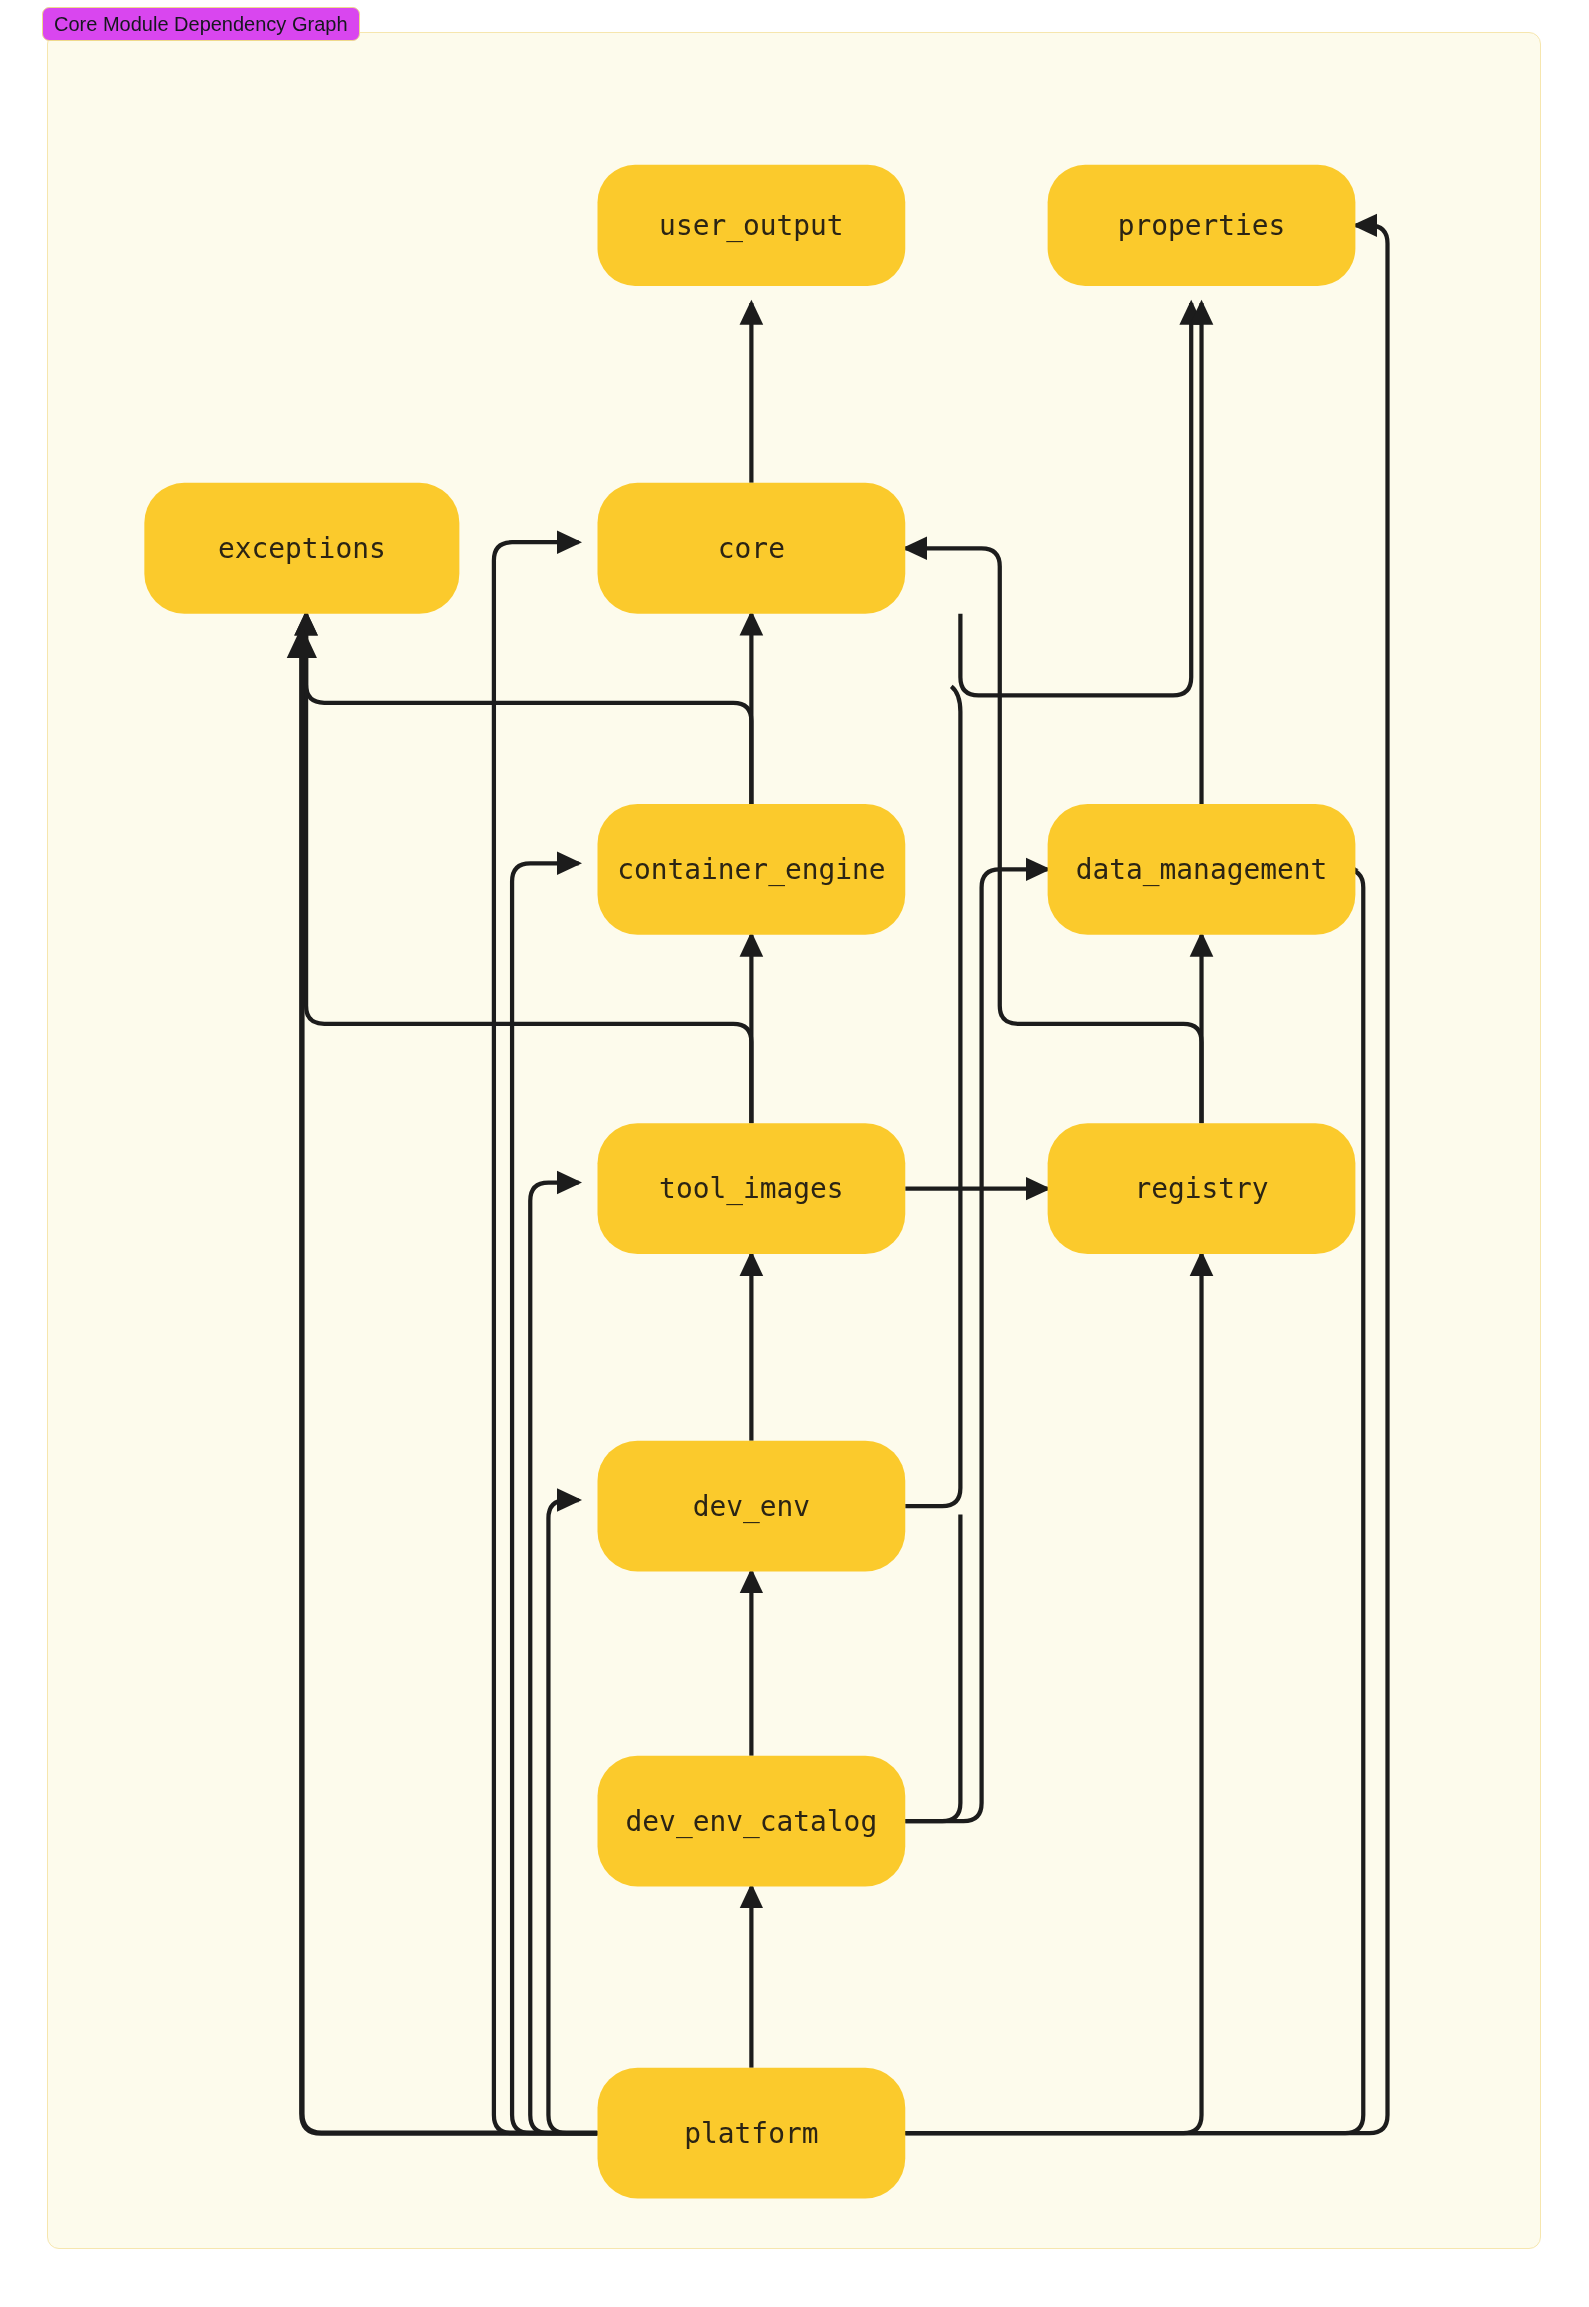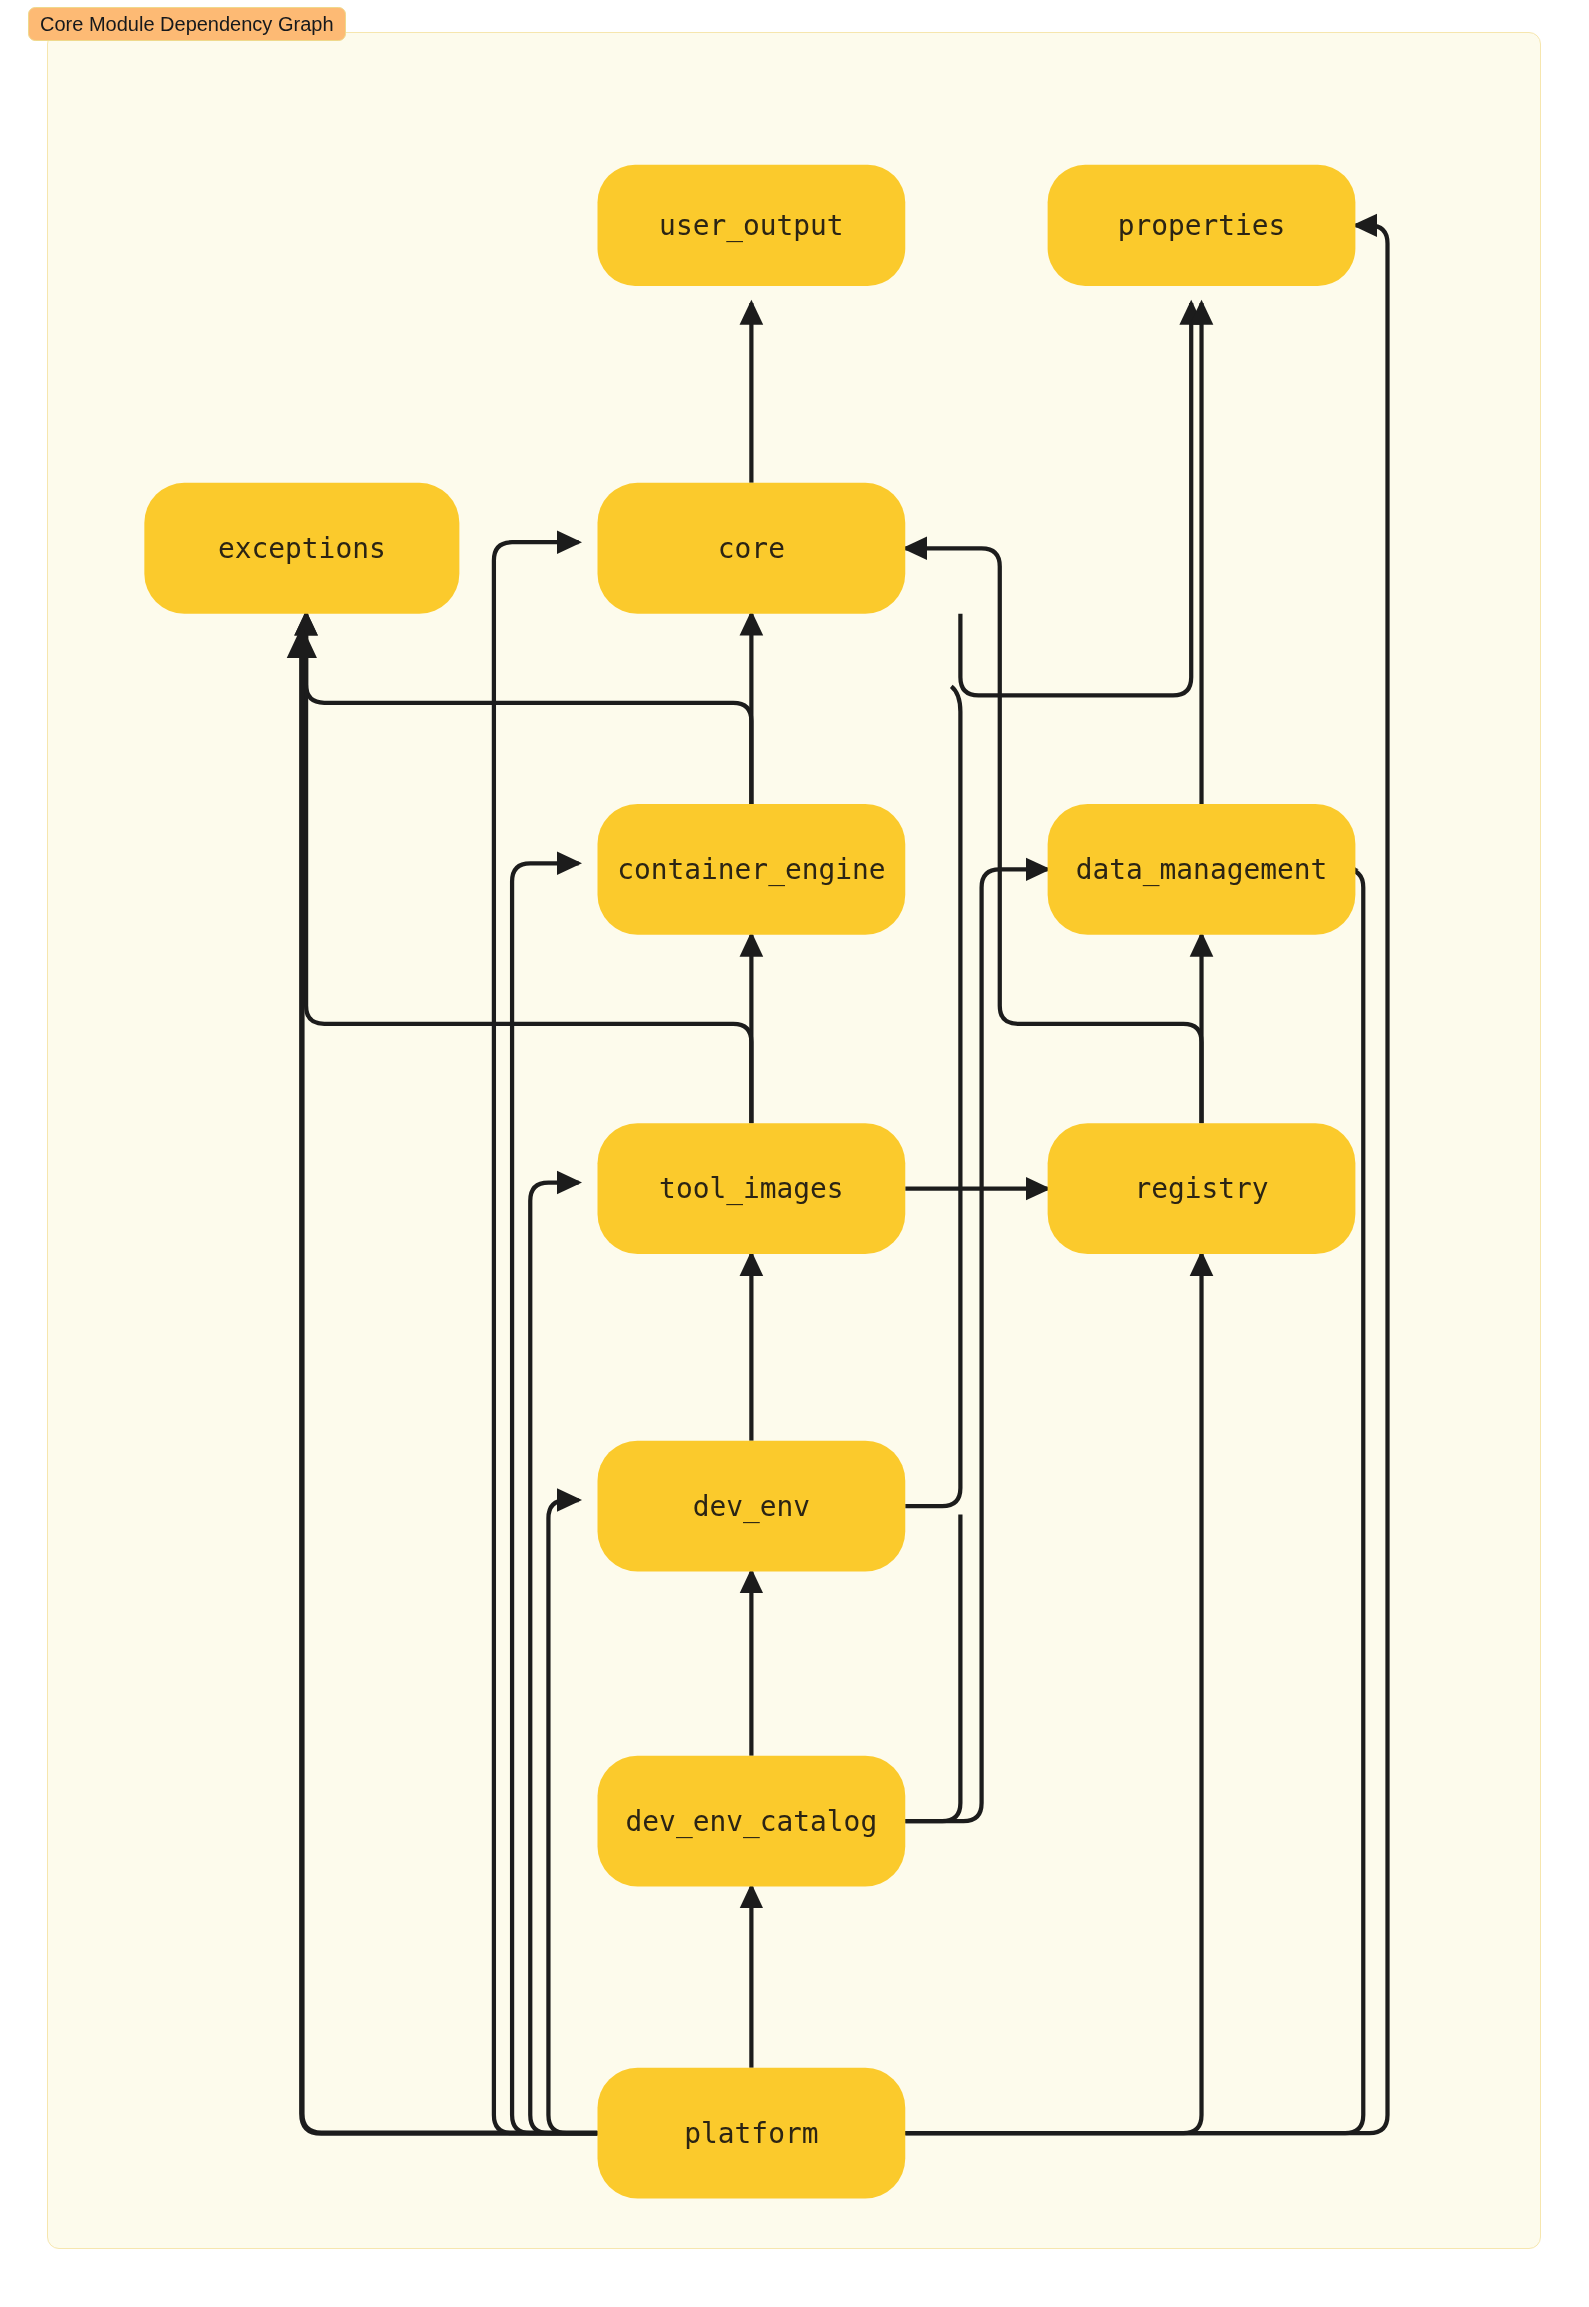--- a/index.html
+++ b/index.html
@@ -3,22 +3,22 @@
 <meta charset="utf-8">
 <style>
   html,body{margin:0;padding:0;background:#ffffff;}
   body{width:1590px;height:2307px;position:relative;font-family:"Liberation Sans",sans-serif;}
 
   #panel{
     position:absolute;left:47px;top:31.5px;width:1494px;height:2217px;
     background:#FDFBEC;border:1.8px solid #F6E6AE;border-radius:12px;box-sizing:border-box;
   }
   #title-chip{
-    position:absolute;left:28px;top:7.3px;
-    background:#fdba74;border:0.6px solid #EFD98C;border-radius:7.3px;
+    position:absolute;left:42px;top:7.3px;
+    background:#d946ef;border:0.6px solid #EFD98C;border-radius:7.3px;
     padding:5.5px 11px 6.7px 11px;
     font-size:20px;color:#15181C;line-height:1;white-space:nowrap;z-index:5;
   }
   #graph{position:absolute;left:0;top:0;width:1590px;height:2307px;}
 
   .node-label{
     font-family:"DejaVu Sans Mono","Liberation Mono",monospace;
     font-size:46px;fill:#2B2414;dominant-baseline:middle;text-anchor:middle;
     letter-spacing:0px;
   }

